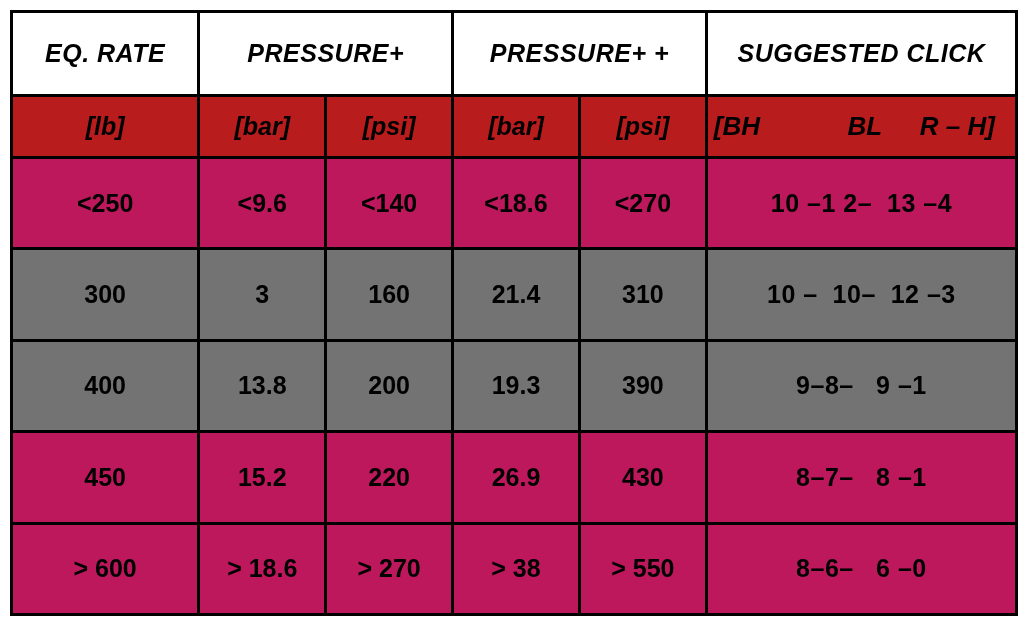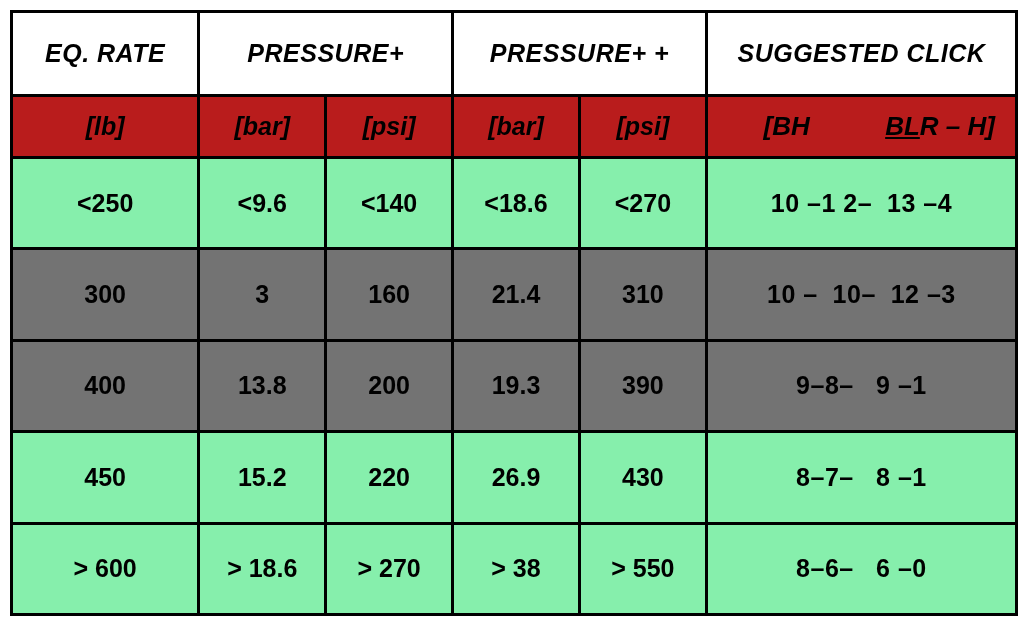--- a/index.html
+++ b/index.html
@@ -46,30 +46,30 @@
     font-style: italic;
     font-size: 26px;
     height: 62px;
   }
   .unitrow td.clickhdr {
     font-style: italic;
     font-size: 26px;
     text-align: left;
     padding-left: 6px;
   }
-  tr.white td { background: #86efac; }
+  tr.white td { background: #be185d; }
   tr.gray td { background: #737373; }
   tr.datarow td { height: 66px; font-weight: bold; }
   td.click {
     font-size: 27px;
     letter-spacing: 0.5px;
     white-space: pre;
   }
-  .hdr-bh { display:inline-block; width: 96px; text-align: right; }
-  .hdr-bl { display:inline-block; width: 110px; text-align: right; text-decoration: underline; }
+  .hdr-bh { display:inline-block; width: 96px; text-align: left; }
+  .hdr-bl { display:inline-block; width: 110px; text-align: center; }
   .hdr-rh { display:inline-block; text-align: center; }
 </style>
 </head>
 <body>
 
 <div id="page">
   <table class="spec">
     <colgroup>
       <col style="width:186px">
       <col style="width:126px">

